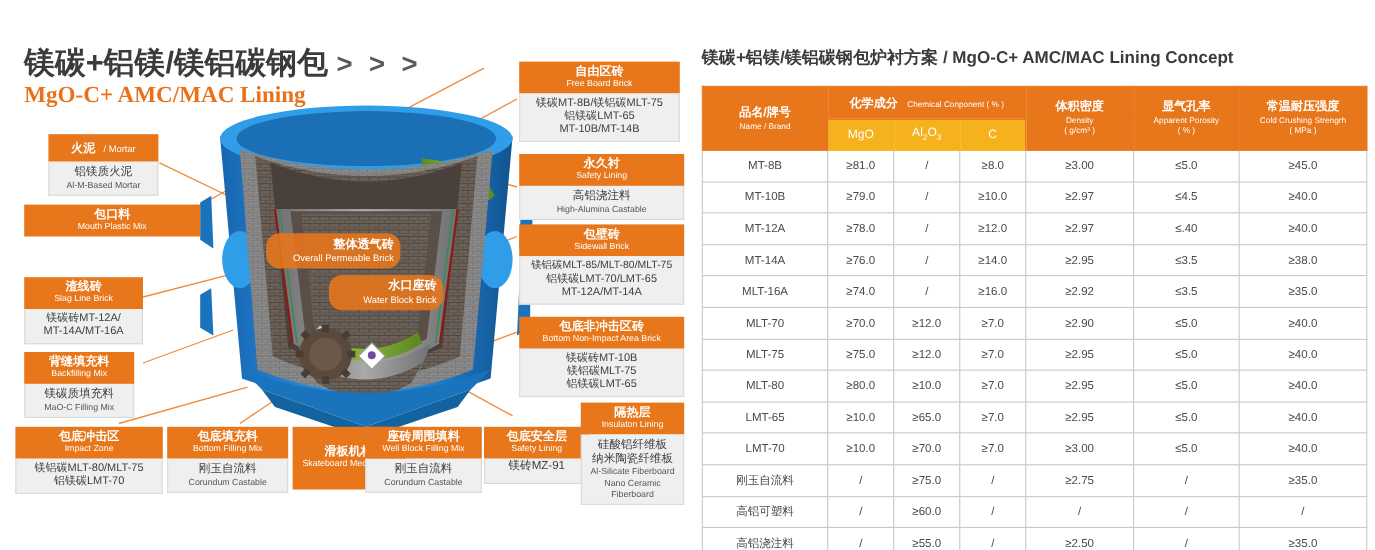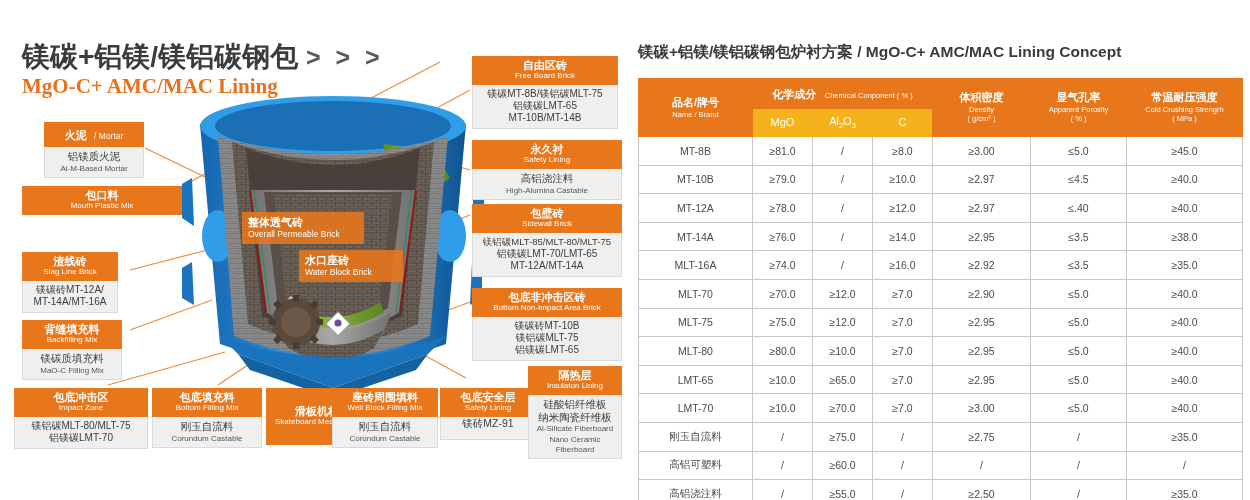--- a/index.html
+++ b/index.html
@@ -22,21 +22,21 @@
   .lbox .hd.inline .cn{display:inline;}
   .lbox .hd.inline .en{display:inline;font-size:8.5px;margin-left:3px;}
   .lbox .bd{background:#EFEFEF;color:#4a4a4a;text-align:center;padding:3px 4px 4px;line-height:1.2;border:1px solid #d9d9d9;border-top:none;}
   .lbox .bd .cn{font-size:10.5px;display:block;color:#3c3c3c;}
   .lbox .bd .en{font-size:8px;display:block;color:#555;margin-top:1px;}
   .lbox .bd .rowline{font-size:10px;display:block;color:#3c3c3c;white-space:nowrap;}
   .lbox .bd .rowline .e{font-size:7.5px;color:#666;}
   .lbox.solid .hd{padding:10px 4px 12px;}
 
   
-  .olbox{position:absolute;background:rgba(232,118,27,.88);color:#fff;text-align:left;padding:4px 6px 5px;line-height:1.15;}
+  .olbox{position:absolute;background:rgba(232,118,27,.88);color:#fff;text-align:right;padding:4px 6px 5px;line-height:1.15;border-radius:12px;}
   .olbox .cn{font-size:11px;font-weight:bold;display:block;}
   .olbox .en{font-size:8.5px;display:block;margin-top:1px;}
 
   
   #leaders{position:absolute;left:0;top:0;width:630px;height:500px;pointer-events:none;}
 
   
   #ladle{position:absolute;left:178px;top:86px;width:310px;height:310px;}
 
   
@@ -208,21 +208,21 @@
     </div>
   </div>
 
   <div class="lbox" style="left:22px;top:186px;width:160px;">
     <div class="hd">
       <span class="cn">包口料</span>
       <span class="en">Mouth Plastic Mix</span>
     </div>
   </div>
 
-  <div class="lbox" style="left:22px;top:252px;width:96px;">
+  <div class="lbox" style="left:22px;top:252px;width:108px;">
     <div class="hd">
       <span class="cn">渣线砖</span>
       <span class="en">Slag Line Brick</span>
     </div>
     <div class="bd">
       <span class="rowline">镁碳砖MT-12A/</span>
       <span class="rowline">MT-14A/MT-16A</span>
     </div>
   </div>
 

